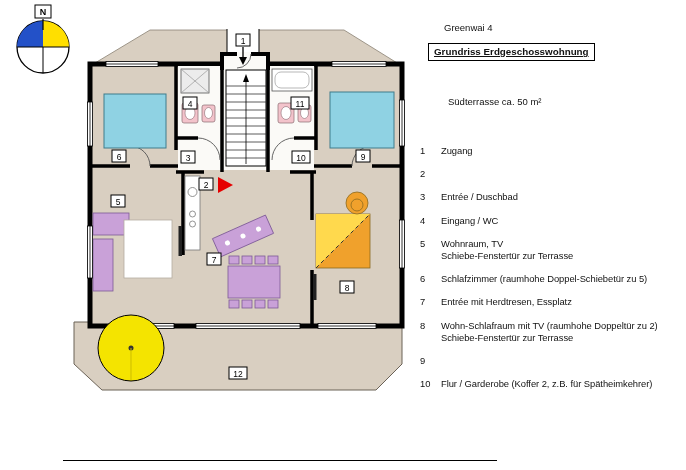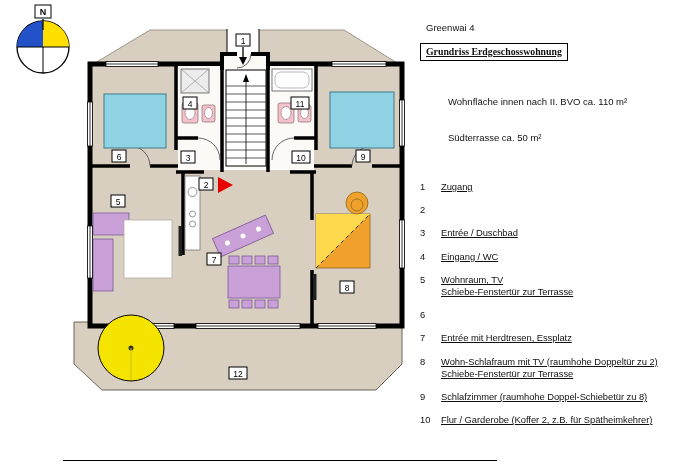--- a/index.html
+++ b/index.html
@@ -3,30 +3,30 @@
 <meta charset="utf-8">
 <style>
   html,body { margin:0; padding:0; background:#fff; }
   body { width:686px; height:470px; position:relative; overflow:hidden;
          font-family:"Liberation Sans", sans-serif; color:#111; }
   .page { position:absolute; inset:0; background:#ffffff; }
 
   .plan-area { position:absolute; left:0; top:0; width:420px; height:470px; }
 
   .info-panel { position:absolute; left:420px; top:22px; width:262px; }
-  .addr { margin-left:6px; font-size:9.5px; line-height:12px; white-space:pre; }
-  .title-box { display:inline-block; margin:9px 0 0 0; border:1px solid #000;
+  .addr { margin-left:24px; font-size:9.5px; line-height:12px; white-space:pre; }
+  .title-box { display:inline-block; margin:9px 0 0 8px; border:1px solid #000;
                padding:2px 5px 3px 5px; font-weight:bold; font-size:9.8px;
-               text-decoration:underline; white-space:pre;font-family:Liberation Serif, serif; }
+               text-decoration:underline; white-space:pre; }
   .area-block { margin:11px 0 0 28px; font-size:9.5px; line-height:12px; white-space:pre; }
   .legend { list-style:none; margin:13px 0 0 0; padding:0; font-size:9.4px;
             line-height:12.2px; letter-spacing:-0.05px; }
   .legend li { display:flex; margin-bottom:11px; }
   .legend .num { flex:0 0 14px; width:14px; margin-right:7px; }
-  .legend .txt { white-space:pre;text-decoration:underline; }
+  .legend .txt { white-space:pre; }
 
   .bottom-rule { position:absolute; left:63px; top:460px; width:434px; height:1px; background:#000; }
 
   
   .plan-label rect { fill:#fff; stroke:#000; stroke-width:1; }
   .plan-label text { font-family:"Liberation Sans", sans-serif; font-size:8.5px;
                      text-anchor:middle; fill:#000; }
   .compass-n { font-family:"Liberation Sans", sans-serif; font-size:9px; font-weight:bold;
                text-anchor:middle; fill:#000; }
 </style>
@@ -265,21 +265,20 @@
         <rect width="18" height="12"></rect>
           <text x="9" y="9.5">12</text>
         </g>
     </svg>
   </div>
 
   <div class="info-panel">
     <div class="addr">Greenwai 4</div>
     <div class="title-box">Grundriss Erdgeschosswohnung</div>
     <div class="area-block">
-      <div>Wohnfläche innen nach II. BVO ca. 110 m²</div>
       <div>Südterrasse ca. 50 m²</div>
     </div>
     <ol class="legend">
       <li>
         <span class="num">1</span>
         <span class="txt">Zugang</span>
         </li>
       <li>
         <span class="num">2</span>
         </li>
@@ -291,33 +290,33 @@
         <span class="num">4</span>
         <span class="txt">Eingang / WC</span>
         </li>
       <li>
         <span class="num">5</span>
         <span class="txt">Wohnraum, TV
 Schiebe-Fenstertür zur Terrasse</span>
         </li>
       <li>
         <span class="num">6</span>
+        <span class="txt">Schlafzimmer (raumhohe Doppel-Schiebetür zu 5)</span>
         </li>
       <li>
         <span class="num">7</span>
         <span class="txt">Entrée mit Herdtresen, Essplatz</span>
         </li>
       <li>
         <span class="num">8</span>
         <span class="txt">Wohn-Schlafraum mit TV (raumhohe Doppeltür zu 2)
 Schiebe-Fenstertür zur Terrasse</span>
         </li>
       <li>
         <span class="num">9</span>
-        <span class="txt">Schlafzimmer (raumhohe Doppel-Schiebetür zu 8)</span>
         </li>
       <li>
         <span class="num">10</span>
         <span class="txt">Flur / Garderobe (Koffer 2, z.B. für Spätheimkehrer)</span>
         </li>
 
     </ol>
   </div>
 
   <div class="bottom-rule"></div>

